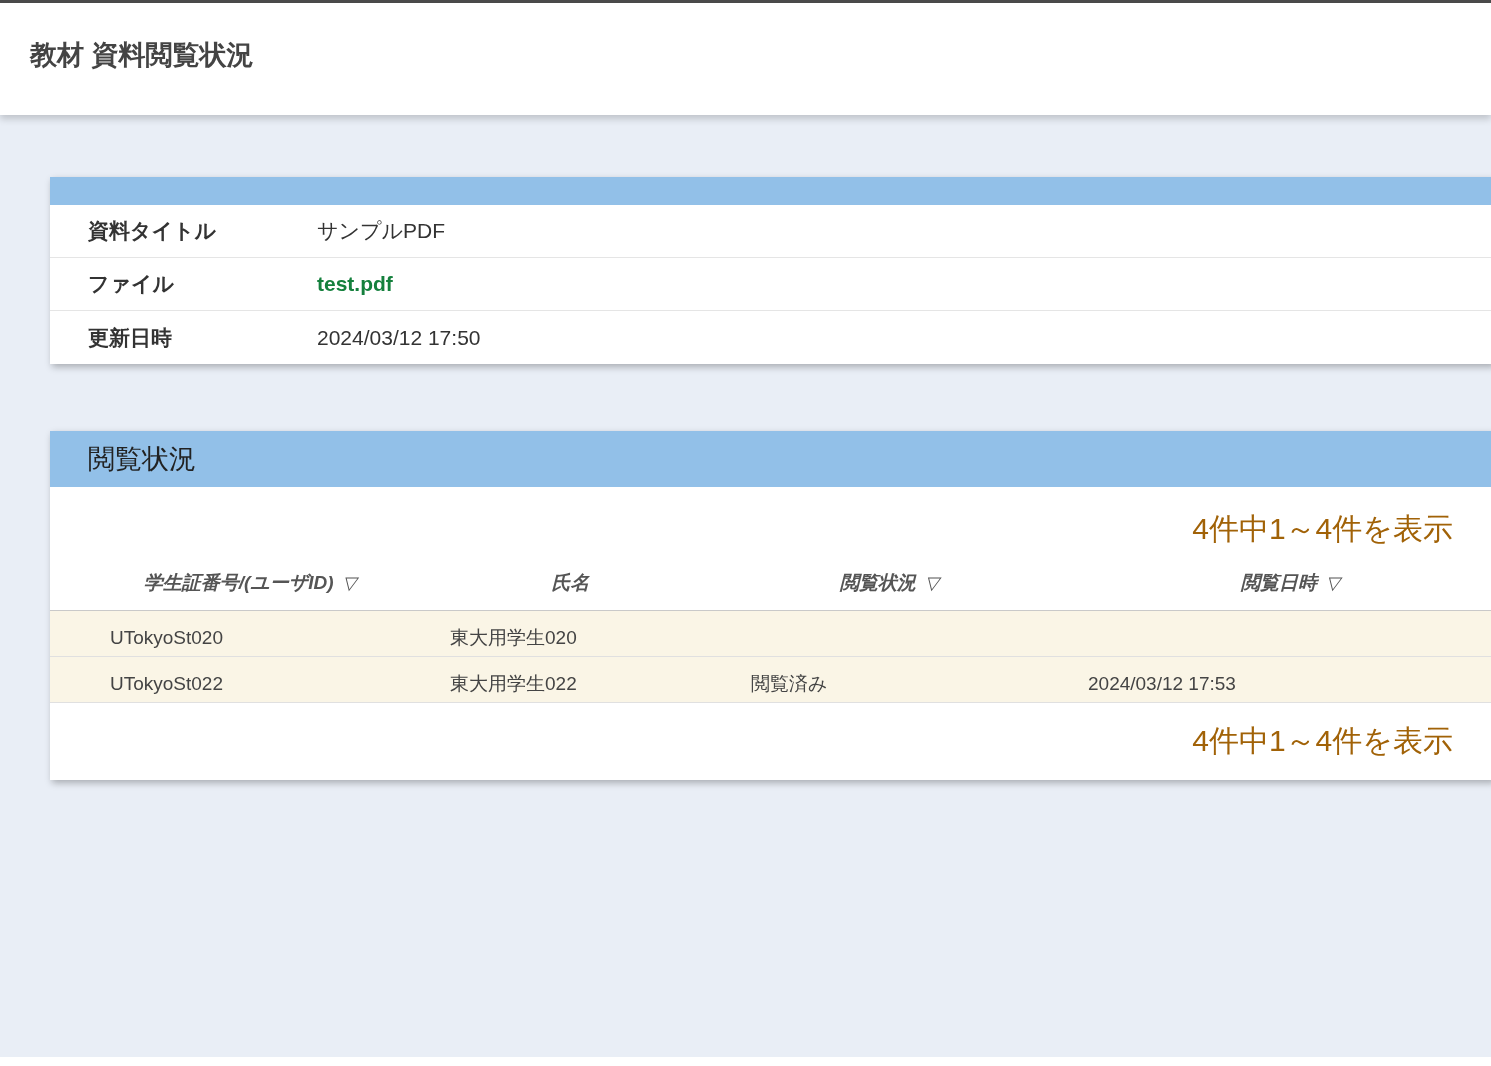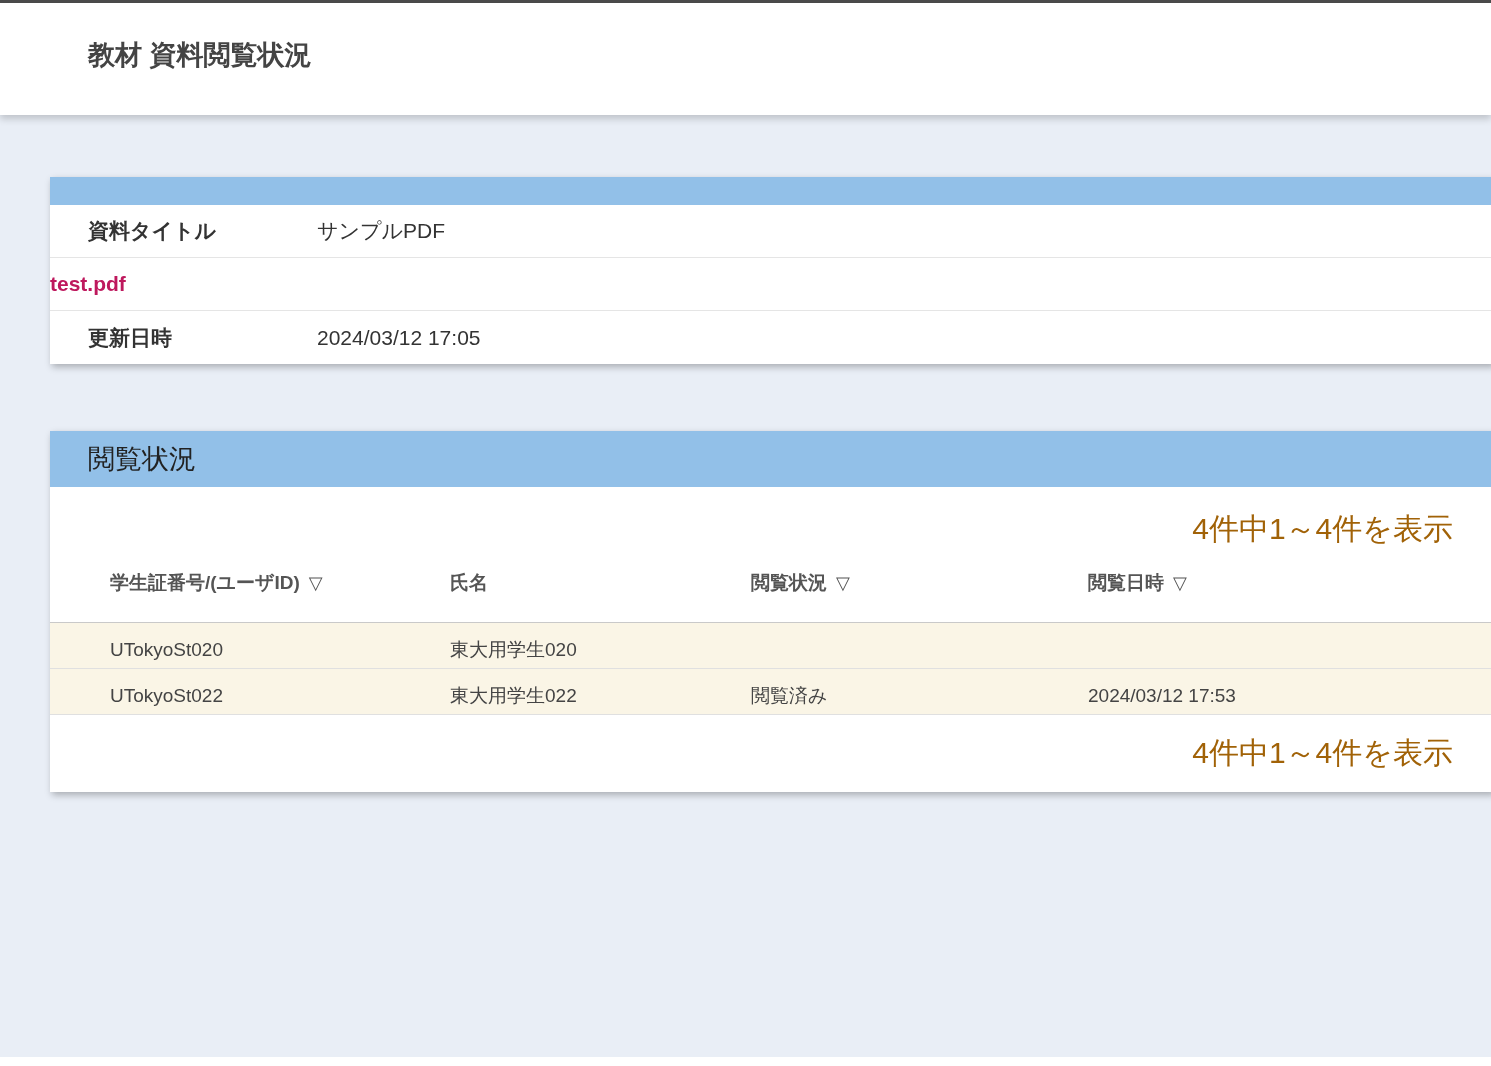--- a/index.html
+++ b/index.html
@@ -10,53 +10,54 @@
     font-family:"Liberation Sans", sans-serif;
     color:#333;
     position:relative;
     overflow:hidden;
   }
   .top-border { height:3px; background:#4b4b4b; }
 
   .header { background:#fff; position:relative; z-index:3; box-shadow:0 4px 7px rgba(0,0,0,0.18); }
   .header-row1 { border-bottom:1px solid #dcdcdc; padding:16px 20px 16px 47px; }
   .course-title { margin:0; font-size:31px; font-weight:bold; color:#3c3c3c; letter-spacing:0.5px; }
-  .header-row2 { padding:34px 20px 42px 88px; }
+  .header-row2 { padding:34px 20px 42px 30px; }
   .page-title { margin:0; font-size:27px; font-weight:bold; color:#444; }
 
   main { padding:62px 0 0 50px; position:relative; z-index:1; }
 
   .panel {
     width:1443px; background:#fff;
     box-shadow:2px 3px 7px rgba(0,0,0,0.28);
   }
   .panel-bar { height:28px; background:#92c0e8; }
 
   .info-row { display:flex; align-items:center; height:53px; border-bottom:1px solid #e5e5e5; }
   .info-row:last-child { border-bottom:none; }
   .info-label { width:267px; padding-left:38px; font-weight:bold; font-size:21px; color:#333; flex:none; }
   .info-value { font-size:21px; color:#333; }
-  .file-link { color:#be185d; font-weight:bold; text-decoration:none; font-size:21px; }
+  .file-link { color:#15803d; font-weight:bold; text-decoration:none; font-size:21px; }
 
   .panel-status { margin-top:67px; }
   .panel-bar-title {
     height:56px; background:#92c0e8;
     display:flex; align-items:center;
     padding-left:38px;
     font-size:27px; color:#222;
   }
   .pagination { text-align:right; font-size:30px; color:#a16207; }
   .pagination.top { padding:22px 40px 8px 0; }
   .pagination.bottom { padding:18px 40px 18px 0; }
 
   table.status-table { width:100%; border-collapse:collapse; table-layout:fixed; }
   .status-table th {
-    text-align:left; font-size:19px; font-weight:bold; color:#555;
-    padding:12px 0 26px 60px; border-bottom:1px solid #c9c9c9;
+    text-align:center; font-size:19px; font-weight:bold; color:#555;
+    padding:12px 0 14px 60px; border-bottom:1px solid #c9c9c9;
     white-space:nowrap;
+    font-style:italic;
   }
   .status-table td {
     font-size:19px; color:#444;
     padding:12px 0 4px 60px;
     border-bottom:1px solid #e0e0e0;
     height:46px; white-space:nowrap; overflow:hidden;
   }
   tr.stripe td { background:#faf5e6; }
   .sort-icon { font-weight:normal; font-size:18px; color:#555; margin-left:9px; }
 
@@ -84,27 +85,28 @@
 
 <main>
 
   <section class="panel">
     <div class="panel-bar"></div>
     <div class="info-row">
       <div class="info-label">資料タイトル</div>
       <div class="info-value">サンプルPDF</div>
     </div>
     <div class="info-row">
+      <div class="info-label">ファイル</div>
       <div class="info-value">
         <a href="#" class="file-link">test.pdf</a>
       </div>
     </div>
     <div class="info-row">
       <div class="info-label">更新日時</div>
-      <div class="info-value">2024/03/12 17:05</div>
+      <div class="info-value">2024/03/12 17:50</div>
     </div>
   </section>
 
   <section class="panel panel-status">
     <div class="panel-bar-title">
       <span>閲覧状況</span>
     </div>
     <div class="pagination top">4件中1～4件を表示</div>
 
     <table class="status-table">

